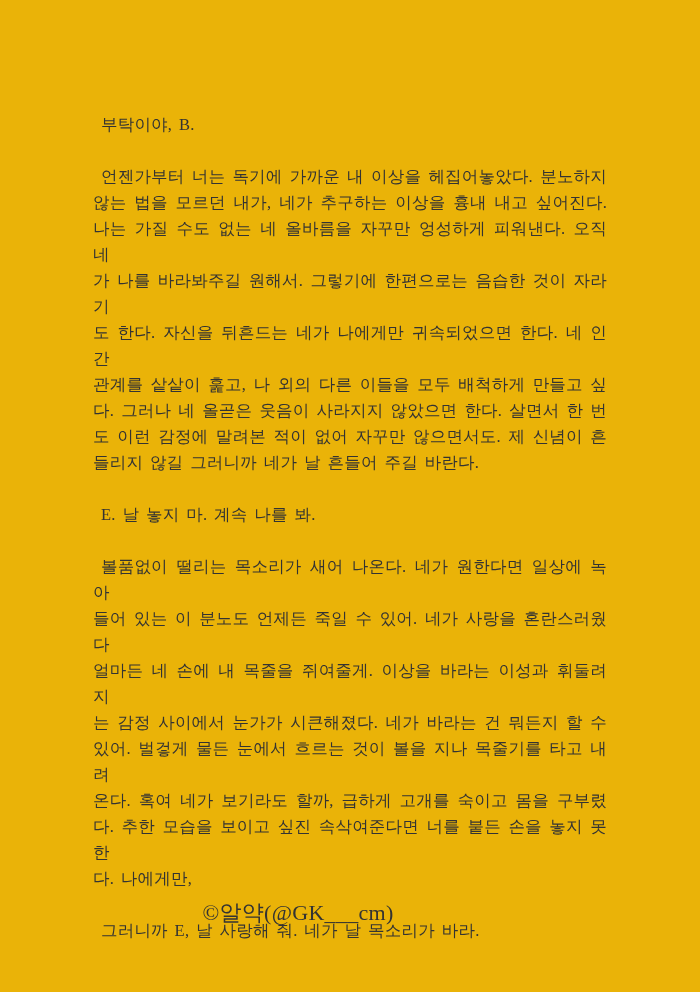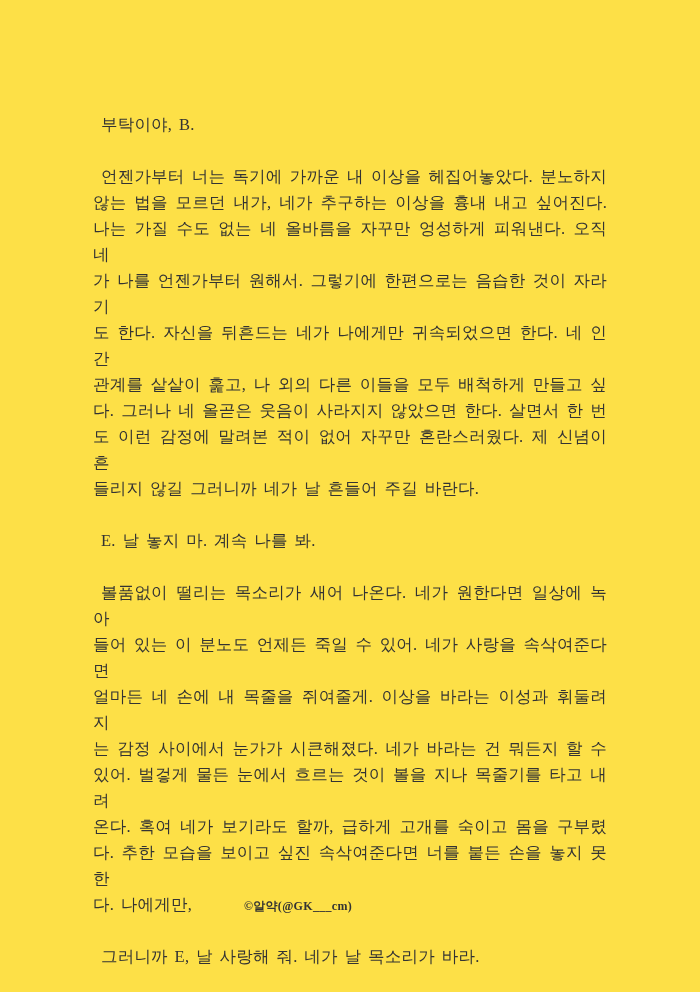--- a/index.html
+++ b/index.html
@@ -10,21 +10,21 @@
     width: 700px;
     height: 992px;
     background: #ffffff;
     font-family: "Liberation Serif", "DejaVu Serif", serif;
     color: #333333;
   }
   .page {
     position: relative;
     width: 700px;
     height: 992px;
-    background: #fde047;
+    background: #eab308;
     overflow: hidden;
   }
   .doc {
     position: absolute;
     left: 93px;
     top: 112px;
     width: 514px;
     font-size: 16.5px;
     line-height: 26px;
     letter-spacing: 0.2px;
@@ -43,51 +43,50 @@
   }
   .line:first-child {
     text-indent: 8px;
   }
   .credit {
     position: absolute;
     left: 0;
     top: 898px;
     width: 596px;
     text-align: center;
-    font-size: 12px;
+    font-size: 22px;
     letter-spacing: 0.3px;
     color: #333333;
-    font-weight: bold;
   }
 </style>
 </head>
 <body>
 
 <div class="page">
   <main class="doc">
     <div class="block">
         <div class="line">부탁이야, B.</div>
       </div>
     <div class="block">
         <div class="line">언젠가부터 너는 독기에 가까운 내 이상을 헤집어놓았다. 분노하지</div>
         <div class="line">않는 법을 모르던 내가, 네가 추구하는 이상을 흉내 내고 싶어진다.</div>
         <div class="line">나는 가질 수도 없는 네 올바름을 자꾸만 엉성하게 피워낸다. 오직 네</div>
-        <div class="line">가 나를 언젠가부터 원해서. 그렇기에 한편으로는 음습한 것이 자라기</div>
+        <div class="line">가 나를 바라봐주길 원해서. 그렇기에 한편으로는 음습한 것이 자라기</div>
         <div class="line">도 한다. 자신을 뒤흔드는 네가 나에게만 귀속되었으면 한다. 네 인간</div>
         <div class="line">관계를 샅샅이 훑고, 나 외의 다른 이들을 모두 배척하게 만들고 싶</div>
         <div class="line">다. 그러나 네 올곧은 웃음이 사라지지 않았으면 한다. 살면서 한 번</div>
-        <div class="line">도 이런 감정에 말려본 적이 없어 자꾸만 혼란스러웠다. 제 신념이 흔</div>
+        <div class="line">도 이런 감정에 말려본 적이 없어 자꾸만 않으면서도. 제 신념이 흔</div>
         <div class="line">들리지 않길 그러니까 네가 날 흔들어 주길 바란다.</div>
       </div>
     <div class="block">
         <div class="line">E. 날 놓지 마. 계속 나를 봐.</div>
       </div>
     <div class="block">
         <div class="line">볼품없이 떨리는 목소리가 새어 나온다. 네가 원한다면 일상에 녹아</div>
-        <div class="line">들어 있는 이 분노도 언제든 죽일 수 있어. 네가 사랑을 속삭여준다면</div>
+        <div class="line">들어 있는 이 분노도 언제든 죽일 수 있어. 네가 사랑을 혼란스러웠다</div>
         <div class="line">얼마든 네 손에 내 목줄을 쥐여줄게. 이상을 바라는 이성과 휘둘려지</div>
         <div class="line">는 감정 사이에서 눈가가 시큰해졌다. 네가 바라는 건 뭐든지 할 수</div>
         <div class="line">있어. 벌겋게 물든 눈에서 흐르는 것이 볼을 지나 목줄기를 타고 내려</div>
         <div class="line">온다. 혹여 네가 보기라도 할까, 급하게 고개를 숙이고 몸을 구부렸</div>
         <div class="line">다. 추한 모습을 보이고 싶진 속삭여준다면 너를 붙든 손을 놓지 못한</div>
         <div class="line">다. 나에게만,</div>
       </div>
     <div class="block">
         <div class="line">그러니까 E, 날 사랑해 줘. 네가 날 목소리가 바라.</div>
       </div>

